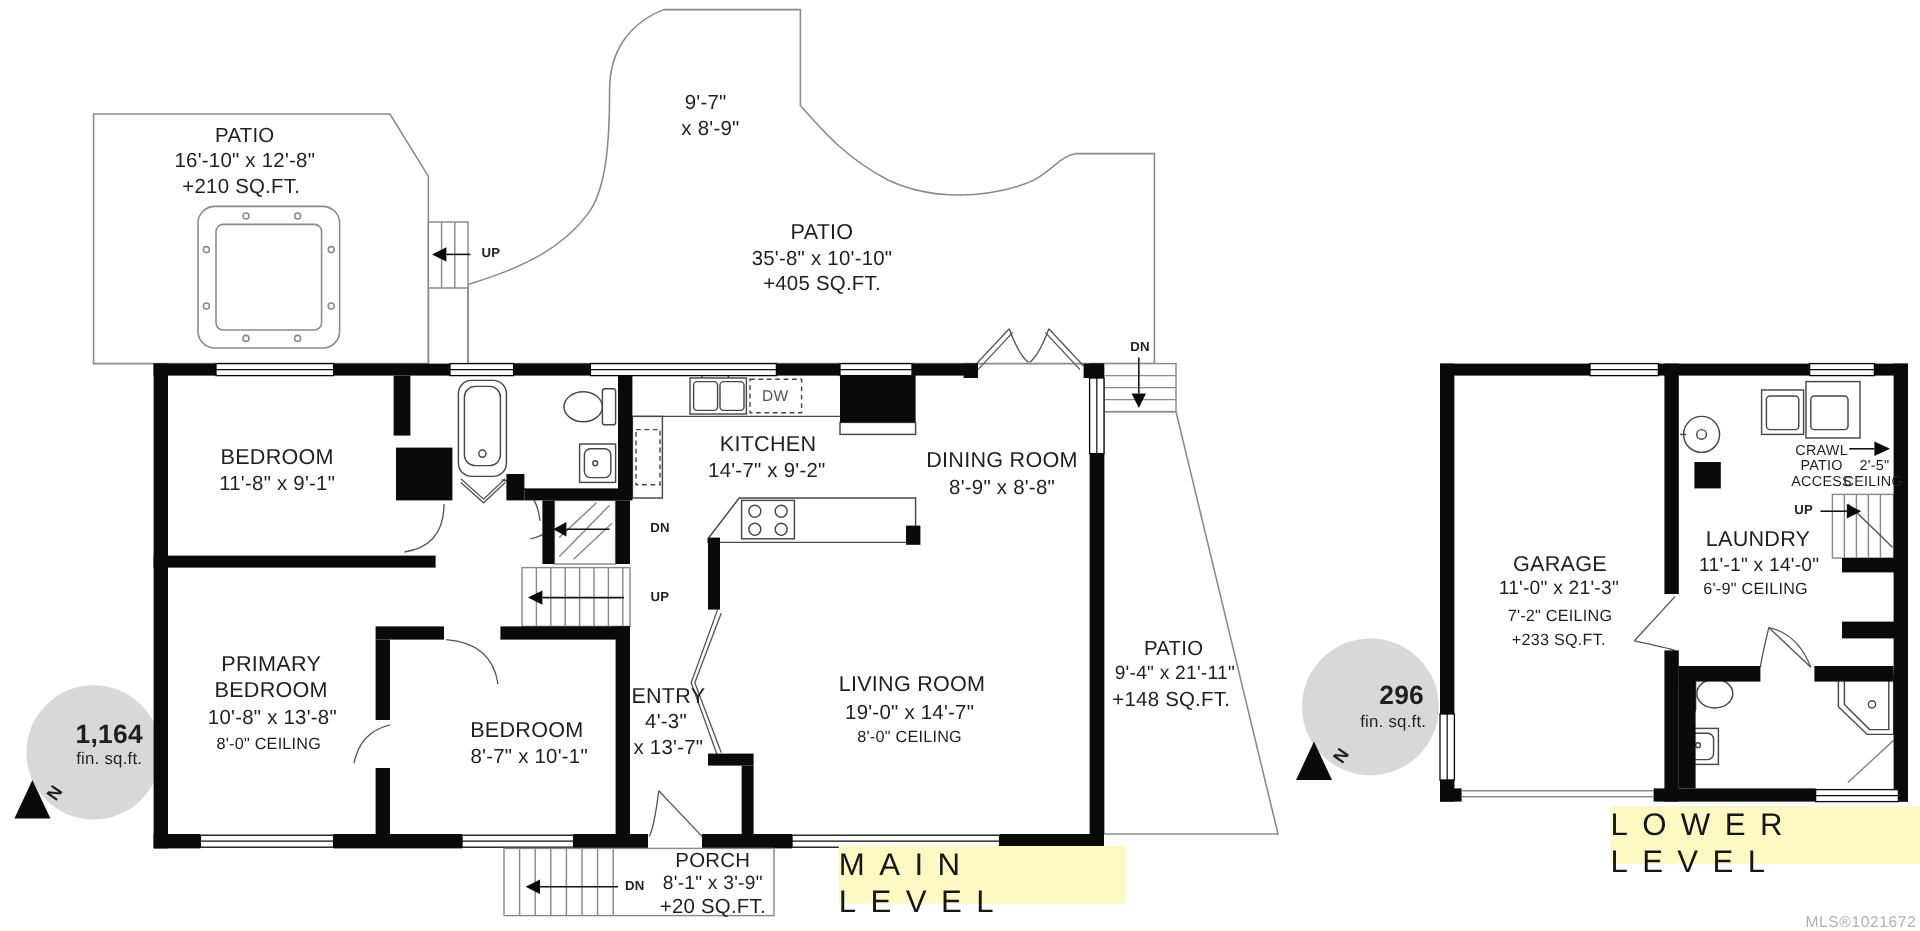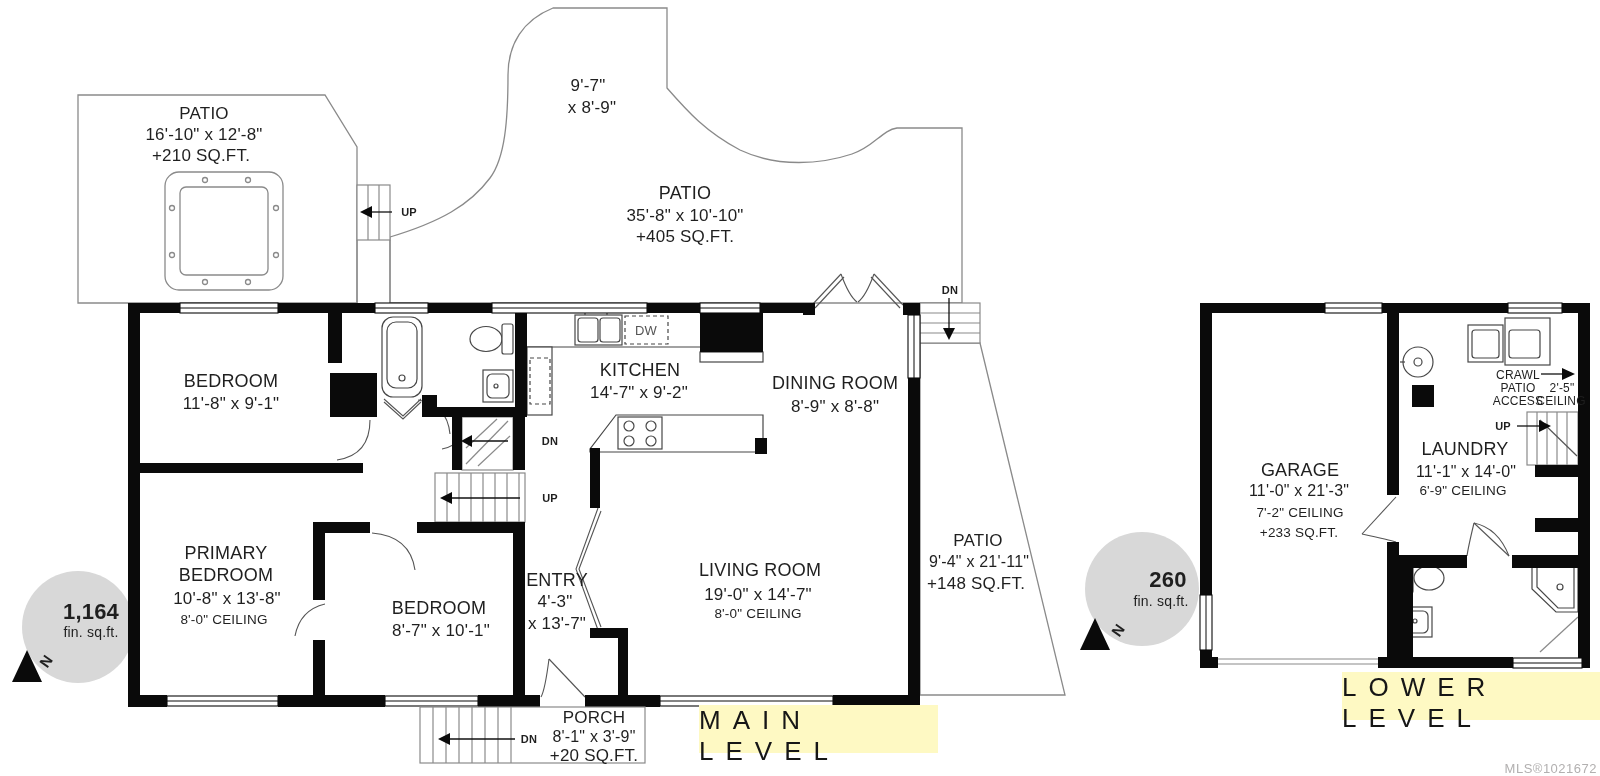--- a/index.html
+++ b/index.html
@@ -376,19 +376,19 @@
 <div class="lbl f11" style="left:1518px;top:375px">CRAWL</div>
 <div class="lbl f11" style="left:1518px;top:388px">PATIO</div>
 <div class="lbl f11" style="left:1518px;top:401px">ACCESS</div>
 <div class="lbl f11" style="left:1562px;top:388px">2'-5"</div>
 <div class="lbl f11" style="left:1561px;top:401px">CEILING</div>
 <div class="lbl f14" style="left:1503px;top:426px">UP</div>
 
 <div class="banner" style="left:1308px;top:672px;width:262px;height:48px">
   <span class="banner-text">LOWER LEVEL</span>
 </div>
-<div class="lbl badge-val" style="left:1168px;top:580px">260</div>
+<div class="lbl badge-val" style="left:1168px;top:580px">296</div>
 <div class="lbl badge-unit" style="left:1161px;top:601px">fin. sq.ft.</div>
 <div class="lbl north-n" style="left:1118px;top:630px">N</div>
 
 <div class="mls" style="left:1597px;top:768px">MLS®1021672</div>
 
 </div>
 
 </body></html>

